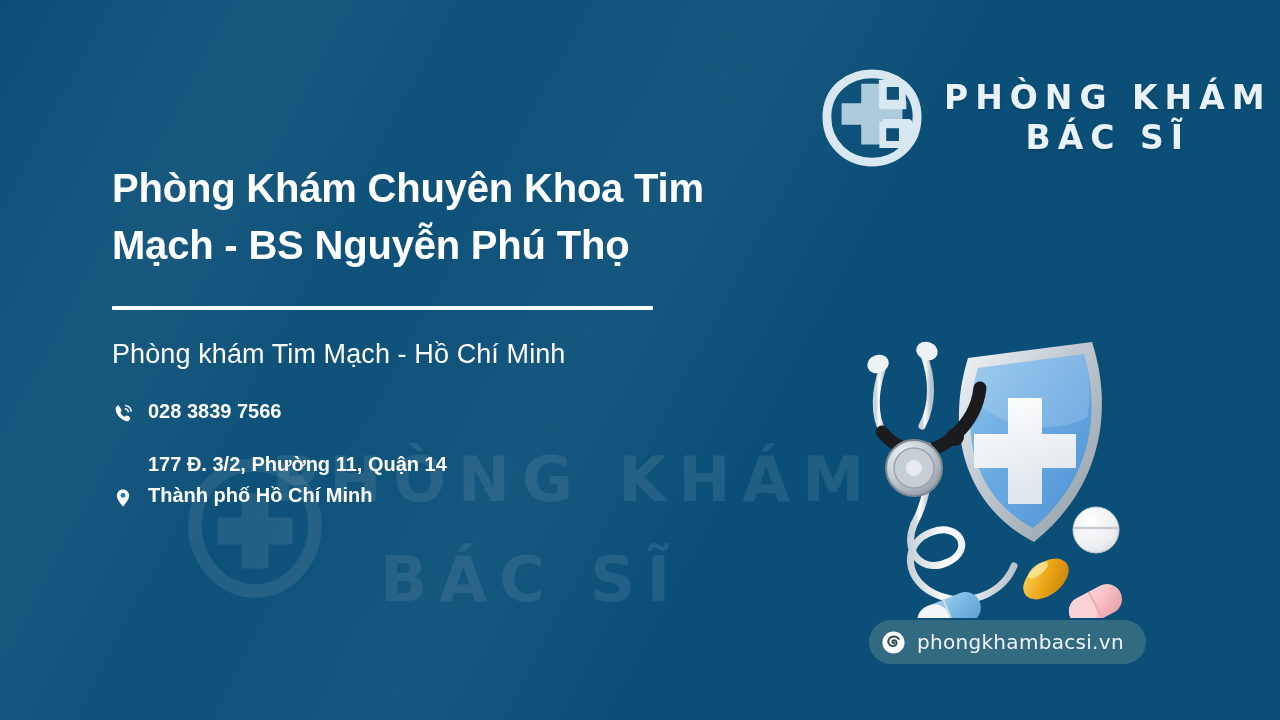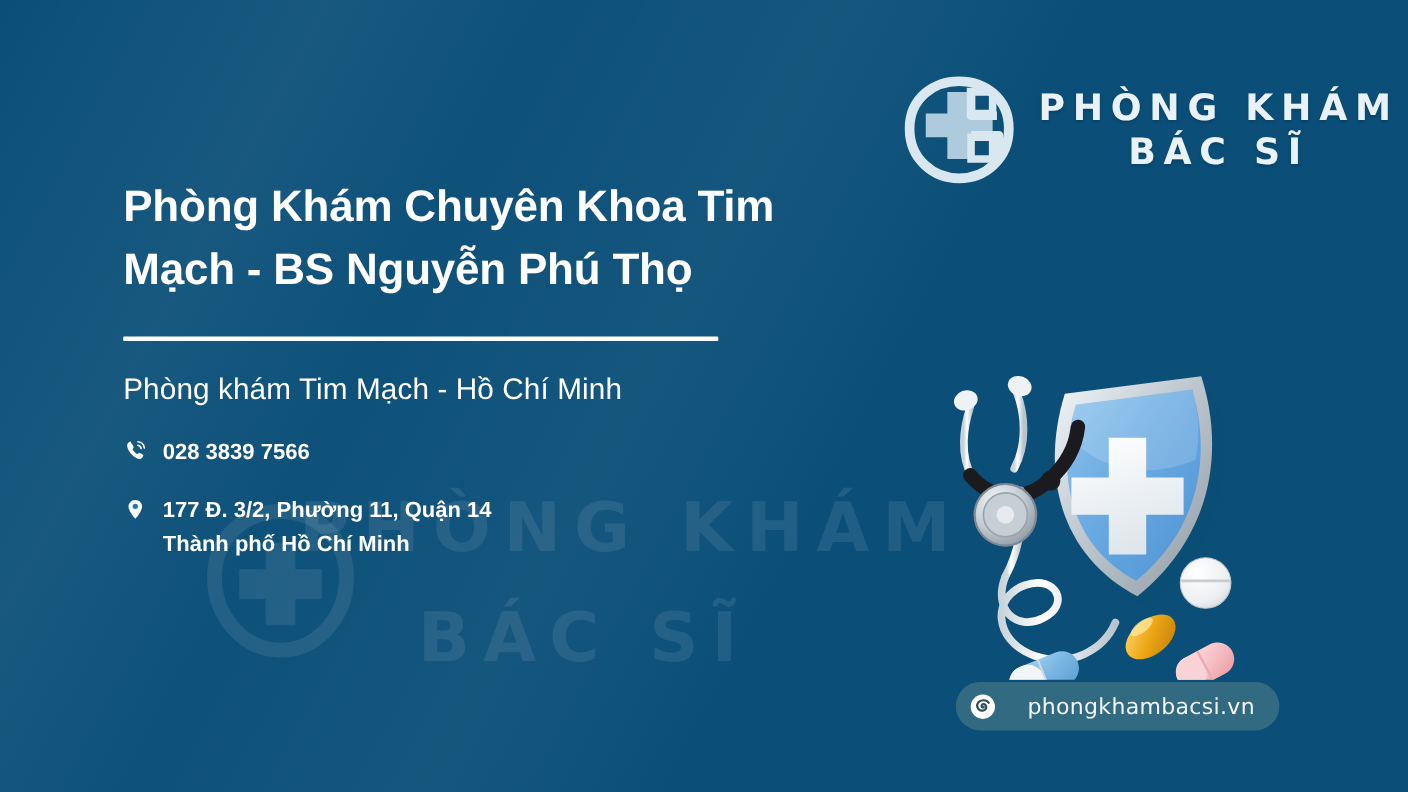--- a/index.html
+++ b/index.html
@@ -132,21 +132,21 @@
   .subtitle {
     margin: 29px 0 0 0;
     font-size: 27px;
     font-weight: 400;
     letter-spacing: 0.1px;
     color: #ffffff;
   }
   .contact { margin-top: 26px; }
   .contact-row {
     display: flex;
-    align-items: flex-start;
+    align-items: flex-end;
     gap: 14px;
     margin-top: 22px;
   }
   .contact-row:first-child { margin-top: 0; }
   .c-icon {
     width: 22px;
     min-width: 22px;
     height: 26px;
     display: flex;
     align-items: center;
@@ -172,21 +172,21 @@
 
   
   .site-badge {
     position: absolute;
     left: 869px;
     top: 620px;
     height: 44px;
     padding: 0 22px 0 12px;
     display: flex;
     align-items: center;
-    gap: 28px;
+    gap: 11px;
     border-radius: 22px;
     background: rgba(190, 205, 170, 0.22);
   }
   .badge-icon { width: 25px; height: 25px; flex: none; }
   .badge-text {
     font-size: 20px;
     font-weight: 400;
     color: #f2f6f8;
     letter-spacing: 0.3px;
     font-family: "DejaVu Sans", sans-serif;

